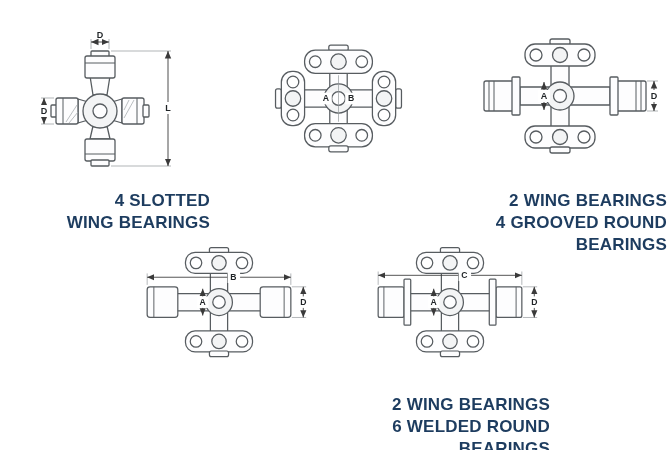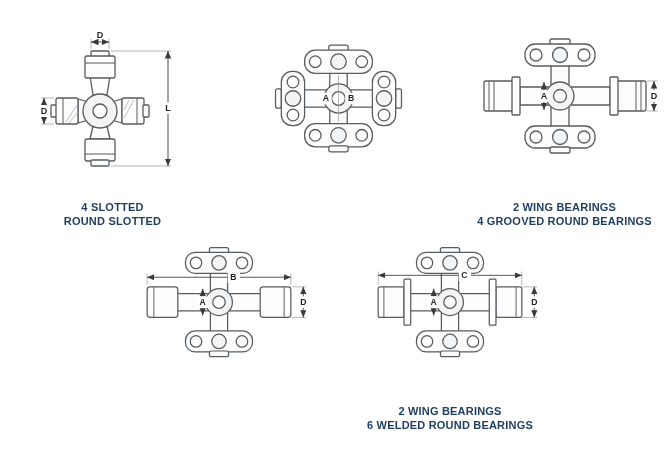--- a/index.html
+++ b/index.html
@@ -3,21 +3,21 @@
 <meta charset="utf-8">
 <style>
   html,body{margin:0;padding:0;background:#ffffff;}
   #page{position:relative;width:670px;height:450px;background:#fff;overflow:hidden;
         font-family:"Liberation Sans",sans-serif;}
   .block{position:absolute;}
   .fig{display:flex;align-items:flex-end;justify-content:center;}
   .row1 .fig{height:162px;}
   .row2 .fig{height:150px;}
   svg{display:block;}
-  .caption{margin-top:24px;text-align:center;font-weight:bold;font-size:11px;line-height:1.3;
+  .caption{margin-top:14px;text-align:right;font-weight:bold;font-size:17px;line-height:1.3;
            letter-spacing:.2px;color:var(--caption-color,#1d3c5f);}
   .caption span{display:block;}
   .part{stroke:var(--line-color,#575c60);stroke-width:1.3;fill:#fdfdfe;stroke-linejoin:round;}
   .part-shade{fill:#f3f4f5;}
   .hole{fill:#ffffff;}
   .slot{stroke:var(--line-color,#575c60);stroke-width:1;fill:none;}
   .hatch{stroke:#a8adb1;stroke-width:.8;fill:none;}
   .dim{stroke:var(--dim-color,#3a3a3a);stroke-width:.9;fill:none;}
   .ext{stroke:#909599;stroke-width:.7;fill:none;}
   .labelbox{fill:#ffffff;stroke:none;}
@@ -81,21 +81,21 @@
         <g>
           <path class="ext" d="M83,25 H143 M83,140 H143"></path>
           <line class="dim" x1="140" y1="25" x2="140" y2="140" marker-start="url(#ar1)" marker-end="url(#ar1)"></line>
           <rect class="labelbox" x="134" y="76" width="12" height="12"></rect>
           <text class="dim-text" x="140" y="85">L</text>
         </g>
       </svg>
     </div>
     <div class="caption">
       <span>4 SLOTTED</span>
-      <span>ROUND SLOTTED</span>
+      <span>WING BEARINGS</span>
     </div>
   </div>
 
   <div class="block row1" style="left:243px;top:14px;width:190px">
     <div class="fig">
       <svg width="165" height="155" viewBox="0 0 170 160">
         <defs>
           <marker id="ar2" viewBox="0 0 8 8" markerWidth="8" markerHeight="8" refX="7.5" refY="4" orient="auto-start-reverse" markerUnits="userSpaceOnUse">
             <path d="M0,0.8 L7.5,4 L0,7.2 Z" fill="#3a3a3a"></path>
           </marker>

